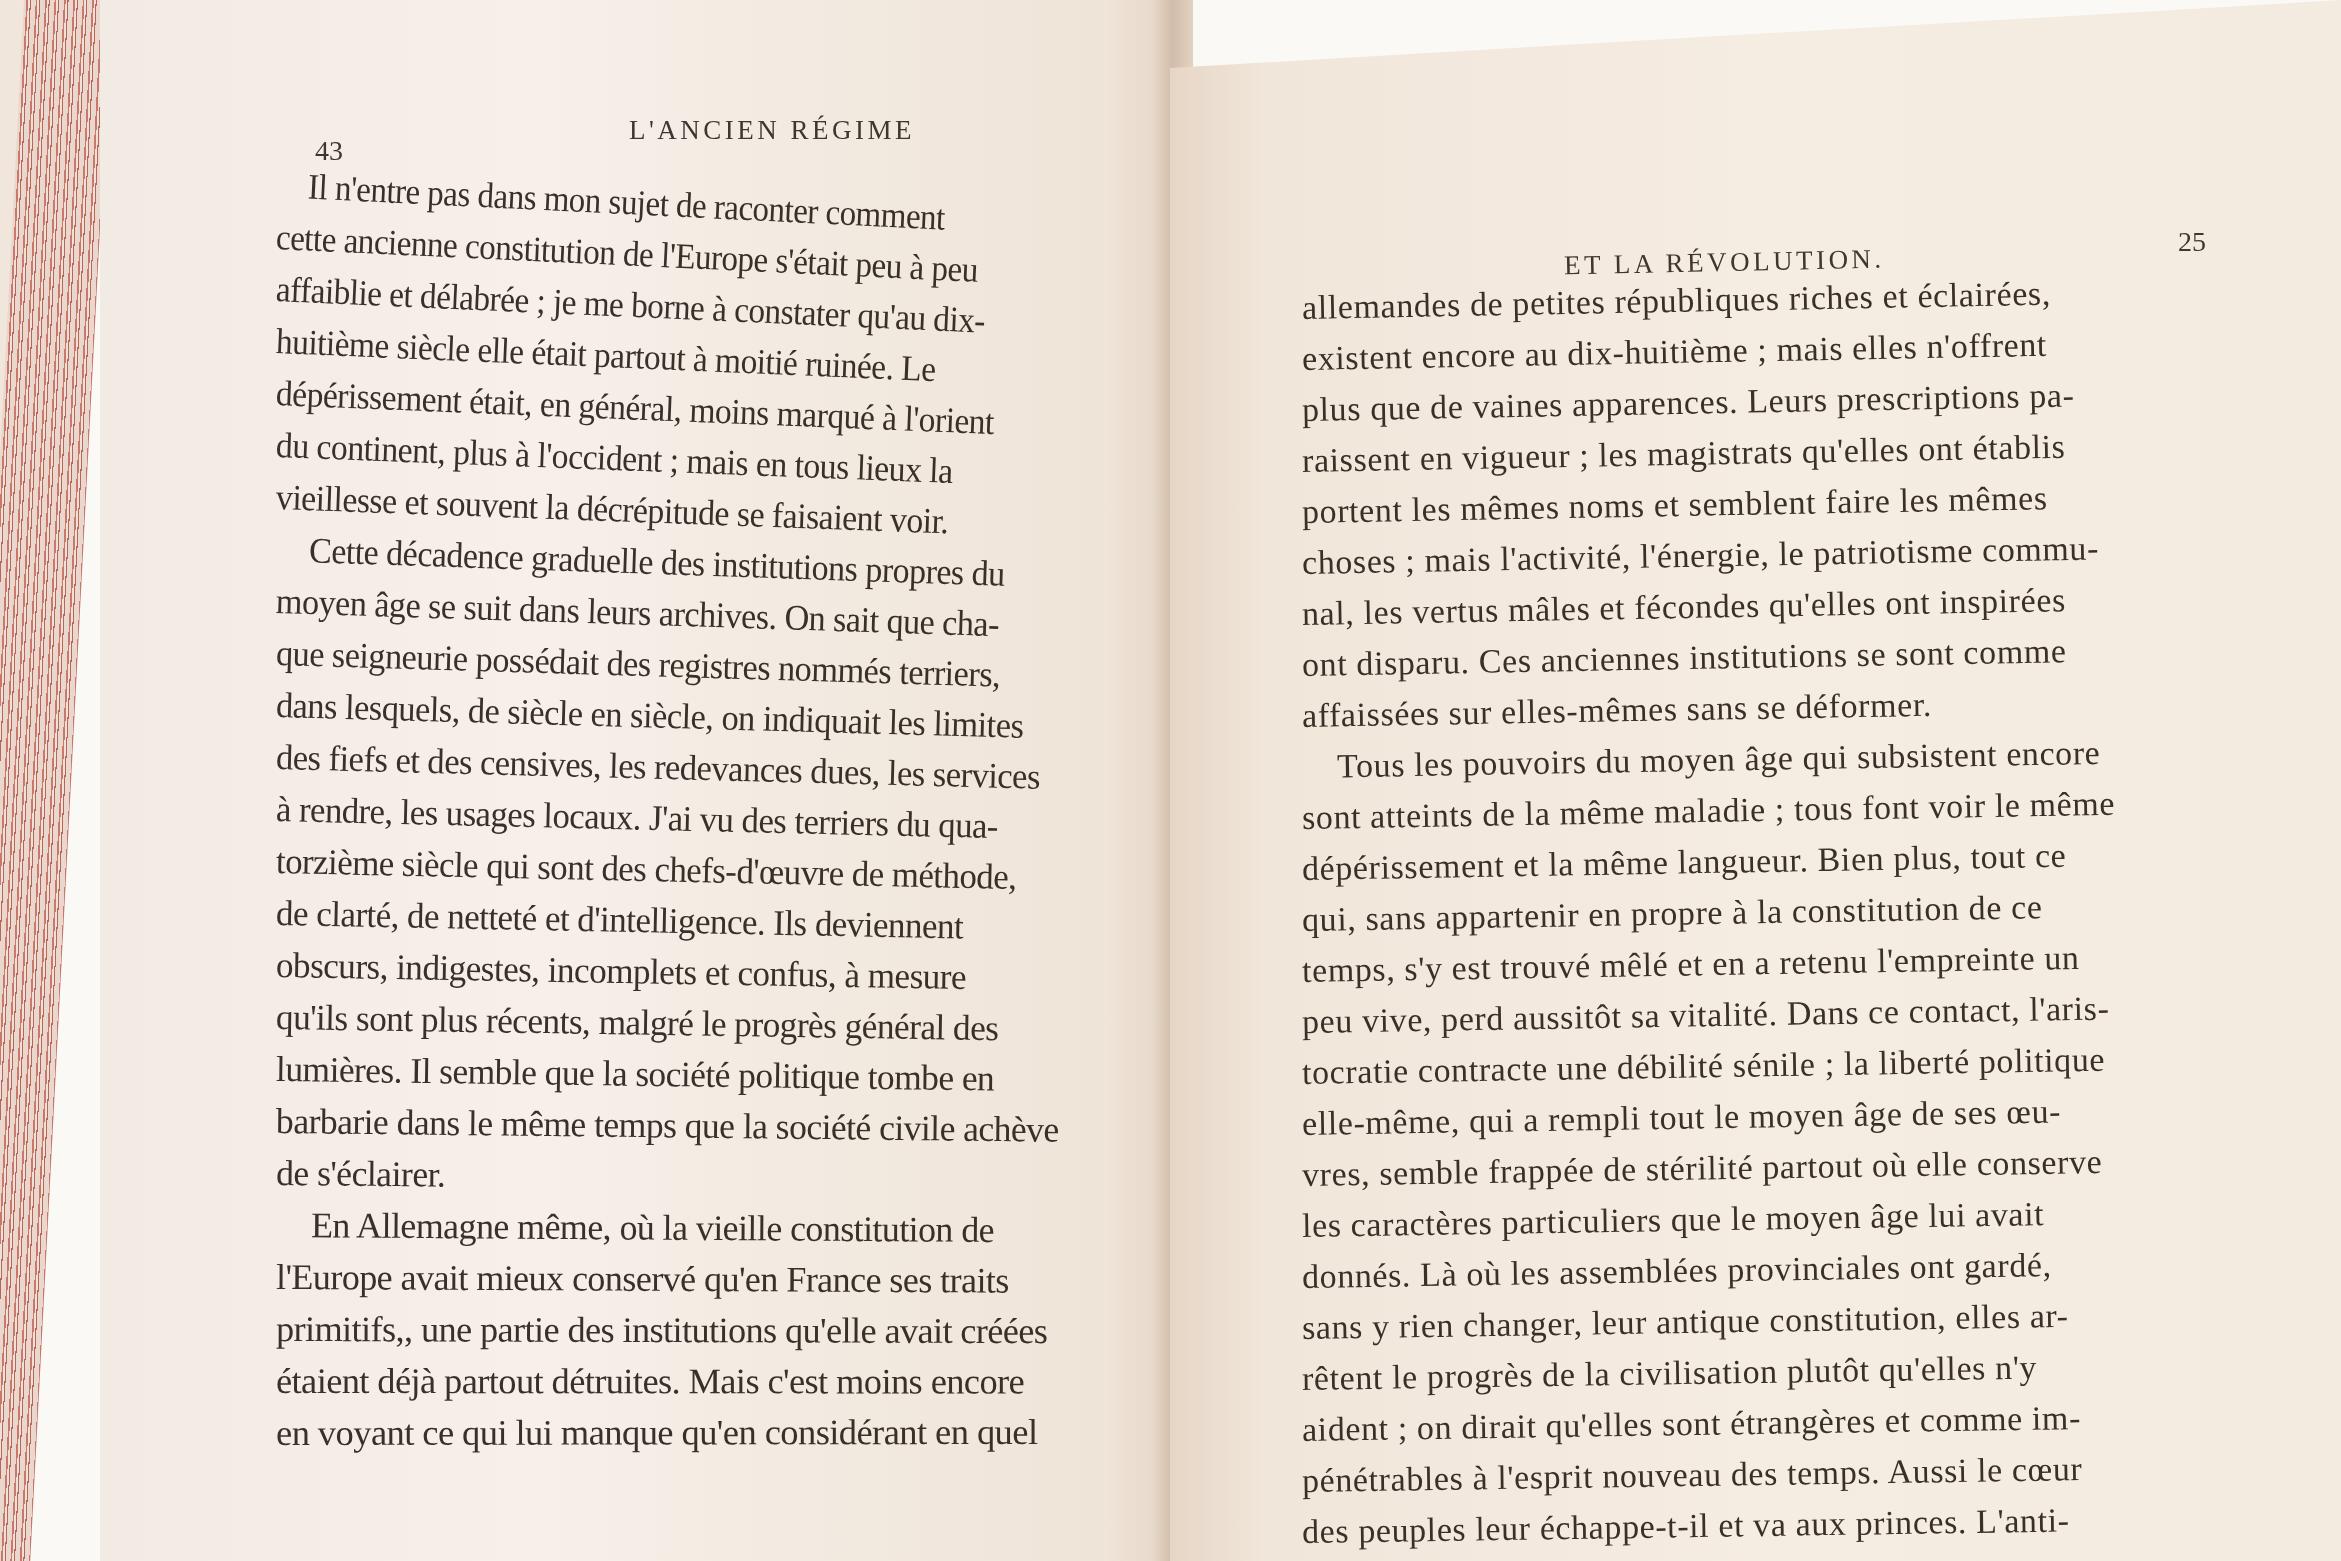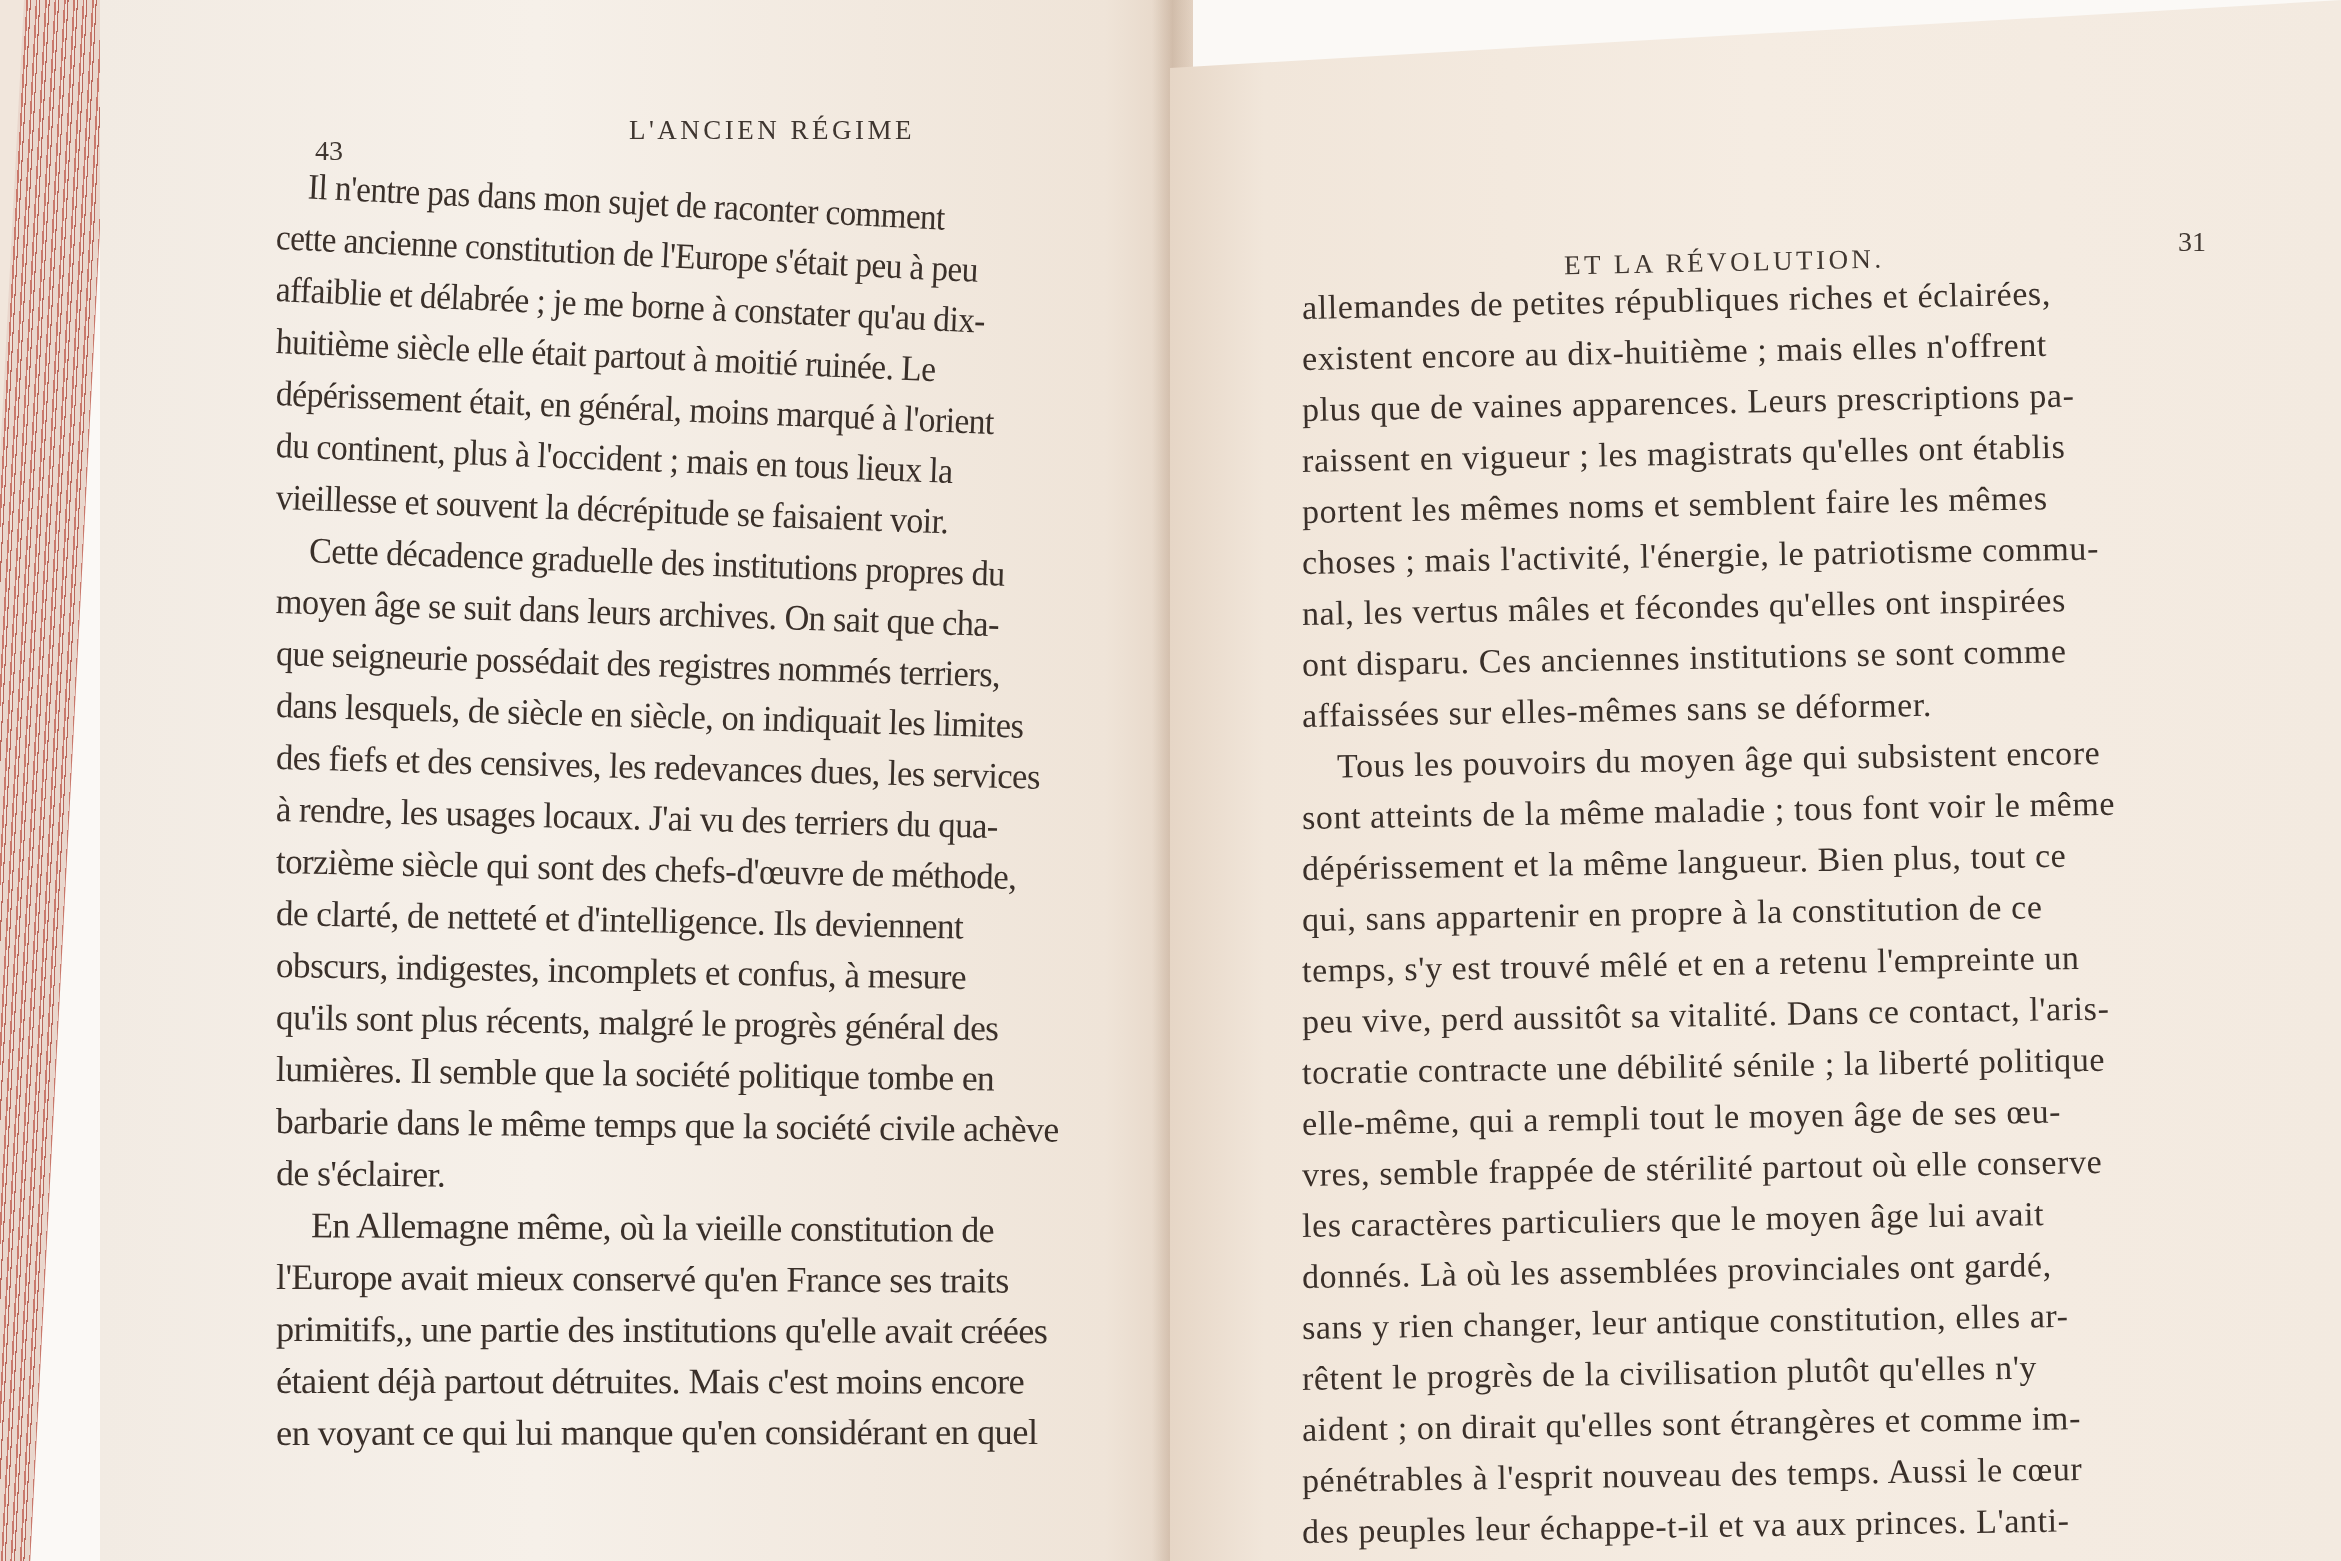--- a/index.html
+++ b/index.html
@@ -81,21 +81,21 @@
       <div class="line" style="transform: rotate(0.16deg) scaleX(1.008);">primitifs,, une partie des institutions qu'elle avait créées</div>
       <div class="line" style="transform: rotate(0.04deg) scaleX(1.012);">étaient déjà partout détruites. Mais c'est moins encore</div>
       <div class="line" style="transform: rotate(-0.08deg) scaleX(1.016);">en voyant ce qui lui manque qu'en considérant en quel</div>
     </div>
 </div>
 
 <div class="gutter"></div>
 
 <div class="page page-right">
   <div class="running-head" style="left:394px; top:247px; transform:rotate(-1.2deg);">ET LA RÉVOLUTION.</div>
-  <div class="page-num" style="left:1008px; top:226px;">31</div>
+  <div class="page-num" style="left:1008px; top:226px;">25</div>
   <div class="text-block right-block" id="right-block" style="left:132px; top:282px; width:1023px;">
       <div class="line" style="transform: rotate(-1.1deg);">allemandes de petites républiques riches et éclairées,</div>
       <div class="line" style="transform: rotate(-1.09deg);">existent encore au dix-huitième ; mais elles n'offrent</div>
       <div class="line" style="transform: rotate(-1.08deg);">plus que de vaines apparences. Leurs prescriptions pa-</div>
       <div class="line" style="transform: rotate(-1.07deg);">raissent en vigueur ; les magistrats qu'elles ont établis</div>
       <div class="line" style="transform: rotate(-1.06deg);">portent les mêmes noms et semblent faire les mêmes</div>
       <div class="line" style="transform: rotate(-1.05deg);">choses ; mais l'activité, l'énergie, le patriotisme commu-</div>
       <div class="line" style="transform: rotate(-1.04deg);">nal, les vertus mâles et fécondes qu'elles ont inspirées</div>
       <div class="line" style="transform: rotate(-1.03deg);">ont disparu. Ces anciennes institutions se sont comme</div>
       <div class="line" style="transform: rotate(-1.02deg);">affaissées sur elles-mêmes sans se déformer.</div>

